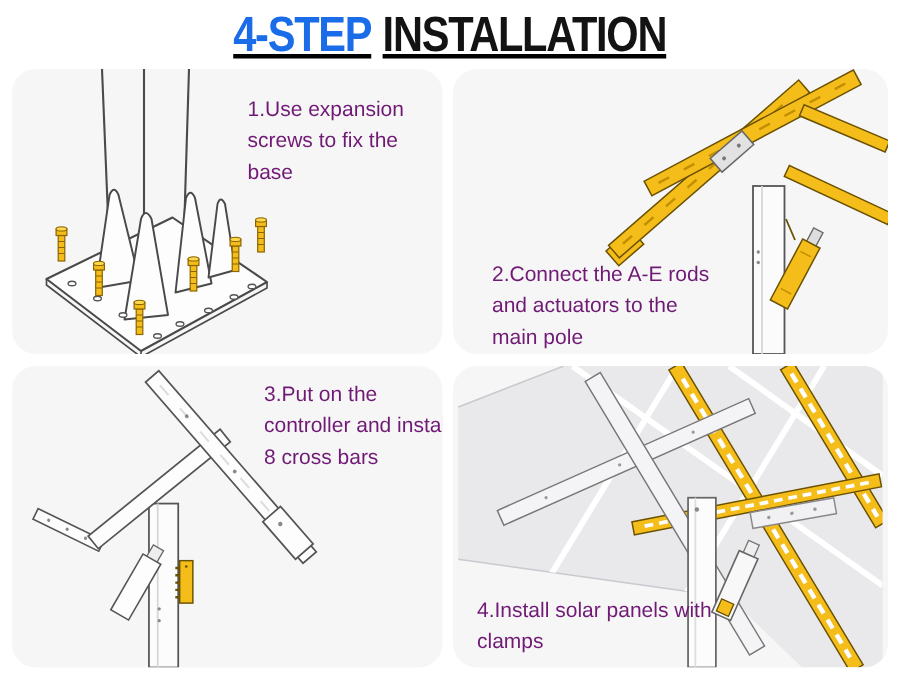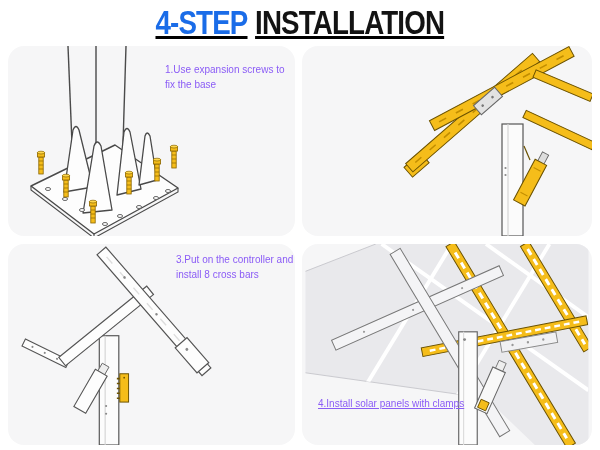--- a/index.html
+++ b/index.html
@@ -20,26 +20,26 @@
   .title-rest{color:#131313;}
   .panel{
     position:absolute;background:#f6f6f7;border-radius:16px;overflow:hidden;
   }
   #panel-1{left:8px;top:46px;width:287px;height:190px;}
   #panel-2{left:302px;top:46px;width:290px;height:190px;}
   #panel-3{left:8px;top:244px;width:287px;height:201px;}
   #panel-4{left:302px;top:244px;width:290px;height:201px;}
   .panel svg{position:absolute;left:0;top:0;width:100%;height:100%;}
   .caption{
-    position:absolute;z-index:3;font-size:10px;line-height:1.5;color:#8b5cf6;
+    position:absolute;z-index:3;font-size:14px;line-height:1.5;color:#701a75;
   }
   #caption-1{left:157px;top:16px;width:120px;}
   #caption-2{left:26px;top:126px;width:152px;}
   #caption-3{left:168px;top:8px;width:126px;}
-  #caption-4{left:16px;top:152px;width:162px;text-decoration:underline;}
+  #caption-4{left:16px;top:152px;width:162px;}
 </style>
 </head>
 <body>
 
 <div class="header">
   <div class="title-wrap">
     <span class="title-accent">4-STEP</span>
     <span class="title-rest">INSTALLATION</span>
   </div>
 </div>
@@ -139,20 +139,21 @@
       <circle cx="179" cy="55" r="1.3" fill="#777"></circle>
         <circle cx="192" cy="55" r="1.3" fill="#777"></circle>
     </g>
     <path d="M222,100 L228,114" stroke="#6b5200" stroke-width="1.2" fill="none"></path>
     <g transform="rotate(28 229 136)">
       <rect x="225" y="104" width="7" height="12" fill="#dddddd" stroke="#666" stroke-width="0.9"></rect>
       <rect x="222" y="114" width="13" height="46" fill="#f5bd1a" stroke="#6b5200" stroke-width="1"></rect>
       <path d="M224.5,122 h8 M224.5,150 h8" stroke="#c28e00" stroke-width="1" fill="none"></path>
     </g>
   </svg>
+  <div class="caption" id="caption-2">2.Connect the A-E rods and actuators to the main pole</div>
 </div>
 
 <div class="panel" id="panel-3">
   <svg viewBox="0 0 287 206" xmlns="http://www.w3.org/2000/svg">
     <rect x="90" y="94" width="20" height="112" fill="#fcfcfc" stroke="#555" stroke-width="1.2"></rect>
     <path d="M96,94 V206" stroke="#d6d6d6" stroke-width="1.2" fill="none"></path>
     <circle cx="97" cy="166" r="1.1" fill="#888"></circle>
       <circle cx="97" cy="174" r="1.1" fill="#888"></circle>
     <g transform="rotate(26 35 112)">
       <rect x="10" y="108" width="50" height="8" fill="#fdfdfd" stroke="#555" stroke-width="1.1"></rect>

